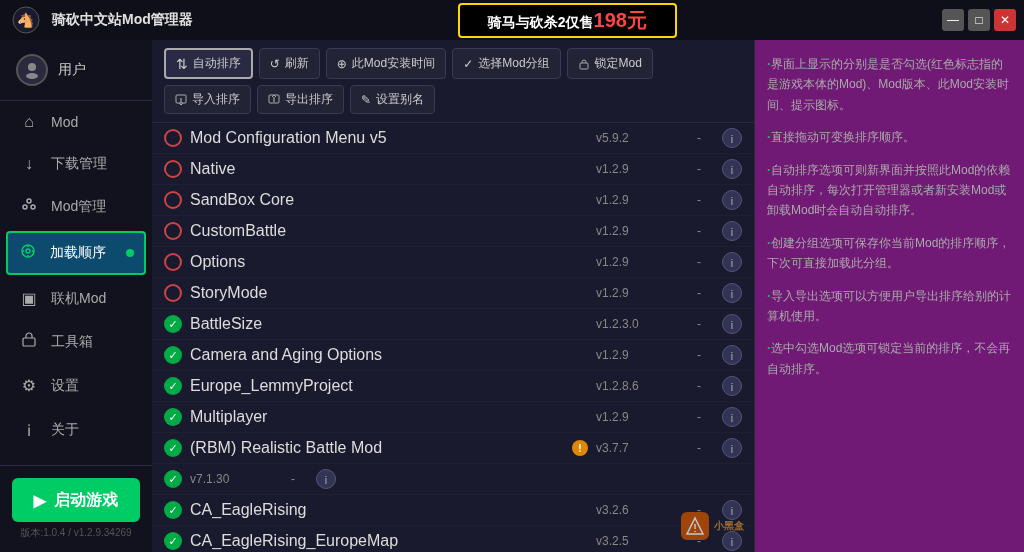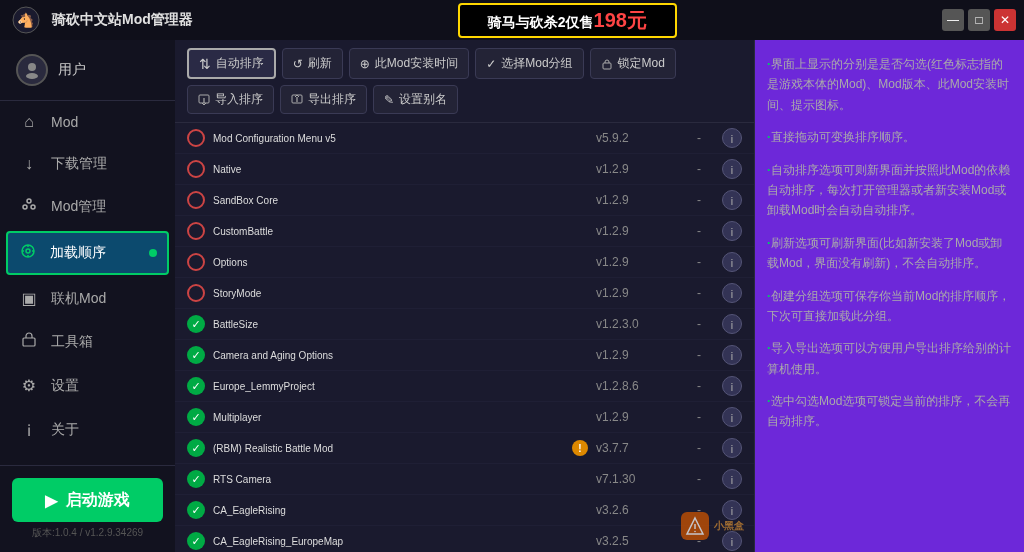--- a/index.html
+++ b/index.html
@@ -63,21 +63,21 @@
 
     
     .main-layout {
       display: flex;
       flex: 1;
       overflow: hidden;
     }
 
     
     .sidebar {
-      width: 175px;
+      width: 152px;
       background: #12121f;
       display: flex;
       flex-direction: column;
       flex-shrink: 0;
     }
     .sidebar-user {
       padding: 14px 16px;
       display: flex;
       align-items: center;
       gap: 10px;
@@ -226,21 +226,21 @@
       justify-content: center;
       flex-shrink: 0;
       font-size: 11px;
     }
     .mod-status.enabled { background: #00aa44; color: #fff; }
     .mod-status.disabled { background: transparent; border: 2px solid #cc4444; color: #cc4444; }
 
     .mod-name {
       flex: 1;
       color: #ddd;
-      font-size: 10px;
+      font-size: 16px;
       min-width: 0;
       white-space: nowrap;
       overflow: hidden;
       text-overflow: ellipsis;
     }
     .mod-version {
       width: 80px;
       color: #888;
       font-size: 12px;
       flex-shrink: 0;
@@ -276,21 +276,21 @@
       display: flex;
       align-items: center;
       justify-content: center;
       cursor: pointer;
       flex-shrink: 0;
     }
 
     
     .right-panel {
       width: 270px;
-      background: #6d28d9;
+      background: #701a75;
       padding: 14px 12px;
       overflow-y: auto;
       border-left: 1px solid #2a2a3e;
       flex-shrink: 0;
     }
     .right-panel::-webkit-scrollbar { width: 4px; }
     .right-panel::-webkit-scrollbar-thumb { background: #3a3a55; }
 
     .right-panel p {
       color: #aaa;
@@ -564,21 +564,20 @@
           <div class="mod-row">
       <div class="mod-status enabled">✓</div>
       <span class="mod-name">(RBM) Realistic Battle Mod</span>
       <div class="mod-warning-icon">!</div>
       <span class="mod-version">v3.7.7</span>
       <span class="mod-extra">-</span>
       <div class="mod-info-btn">ℹ</div>
     </div>
           <div class="mod-row">
       <div class="mod-status enabled">✓</div>
-      <span class="mod-name">RTS Camera</span>
 
       <span class="mod-version">v7.1.30</span>
       <span class="mod-extra">-</span>
       <div class="mod-info-btn">ℹ</div>
     </div>
           <div class="mod-row">
       <div class="mod-status enabled">✓</div>
       <span class="mod-name">CA_EagleRising</span>
 
       <span class="mod-version">v3.2.6</span>
@@ -593,21 +592,20 @@
       <span class="mod-extra">-</span>
       <div class="mod-info-btn">ℹ</div>
     </div>
         </div>
     </div>
 
     <div class="right-panel" id="right-panel-container">
     <p><span style="color:#00cc66;font-weight:bold;">·</span>界面上显示的分别是是否勾选(红色标志指的是游戏本体的Mod)、Mod版本、此Mod安装时间、提示图标。</p>
         <p><span style="color:#00cc66;font-weight:bold;">·</span>直接拖动可变换排序顺序。</p>
         <p><span style="color:#00cc66;font-weight:bold;">·</span>自动排序选项可则新界面并按照此Mod的依赖自动排序，每次打开管理器或者新安装Mod或卸载Mod时会自动自动排序。</p>
-        <p><span style="color:#00cc66;font-weight:bold;">·</span>刷新选项可刷新界面(比如新安装了Mod或卸载Mod，界面没有刷新)，不会自动排序。</p>
         <p><span style="color:#00cc66;font-weight:bold;">·</span>创建分组选项可保存你当前Mod的排序顺序，下次可直接加载此分组。</p>
         <p><span style="color:#00cc66;font-weight:bold;">·</span>导入导出选项可以方便用户导出排序给别的计算机使用。</p>
         <p><span style="color:#00cc66;font-weight:bold;">·</span>选中勾选Mod选项可锁定当前的排序，不会再自动排序。</p>
       </div>
   </div>
 </div>
 
 <div class="watermark" style="position:absolute;bottom:12px;right:280px;display:flex;align-items:center;gap:5px;opacity:0.75;">
   <div style="width:28px;height:28px;background:#cc5500;border-radius:6px;display:flex;align-items:center;justify-content:center;">
     <svg width="20" height="20" viewBox="0 0 20 20">

